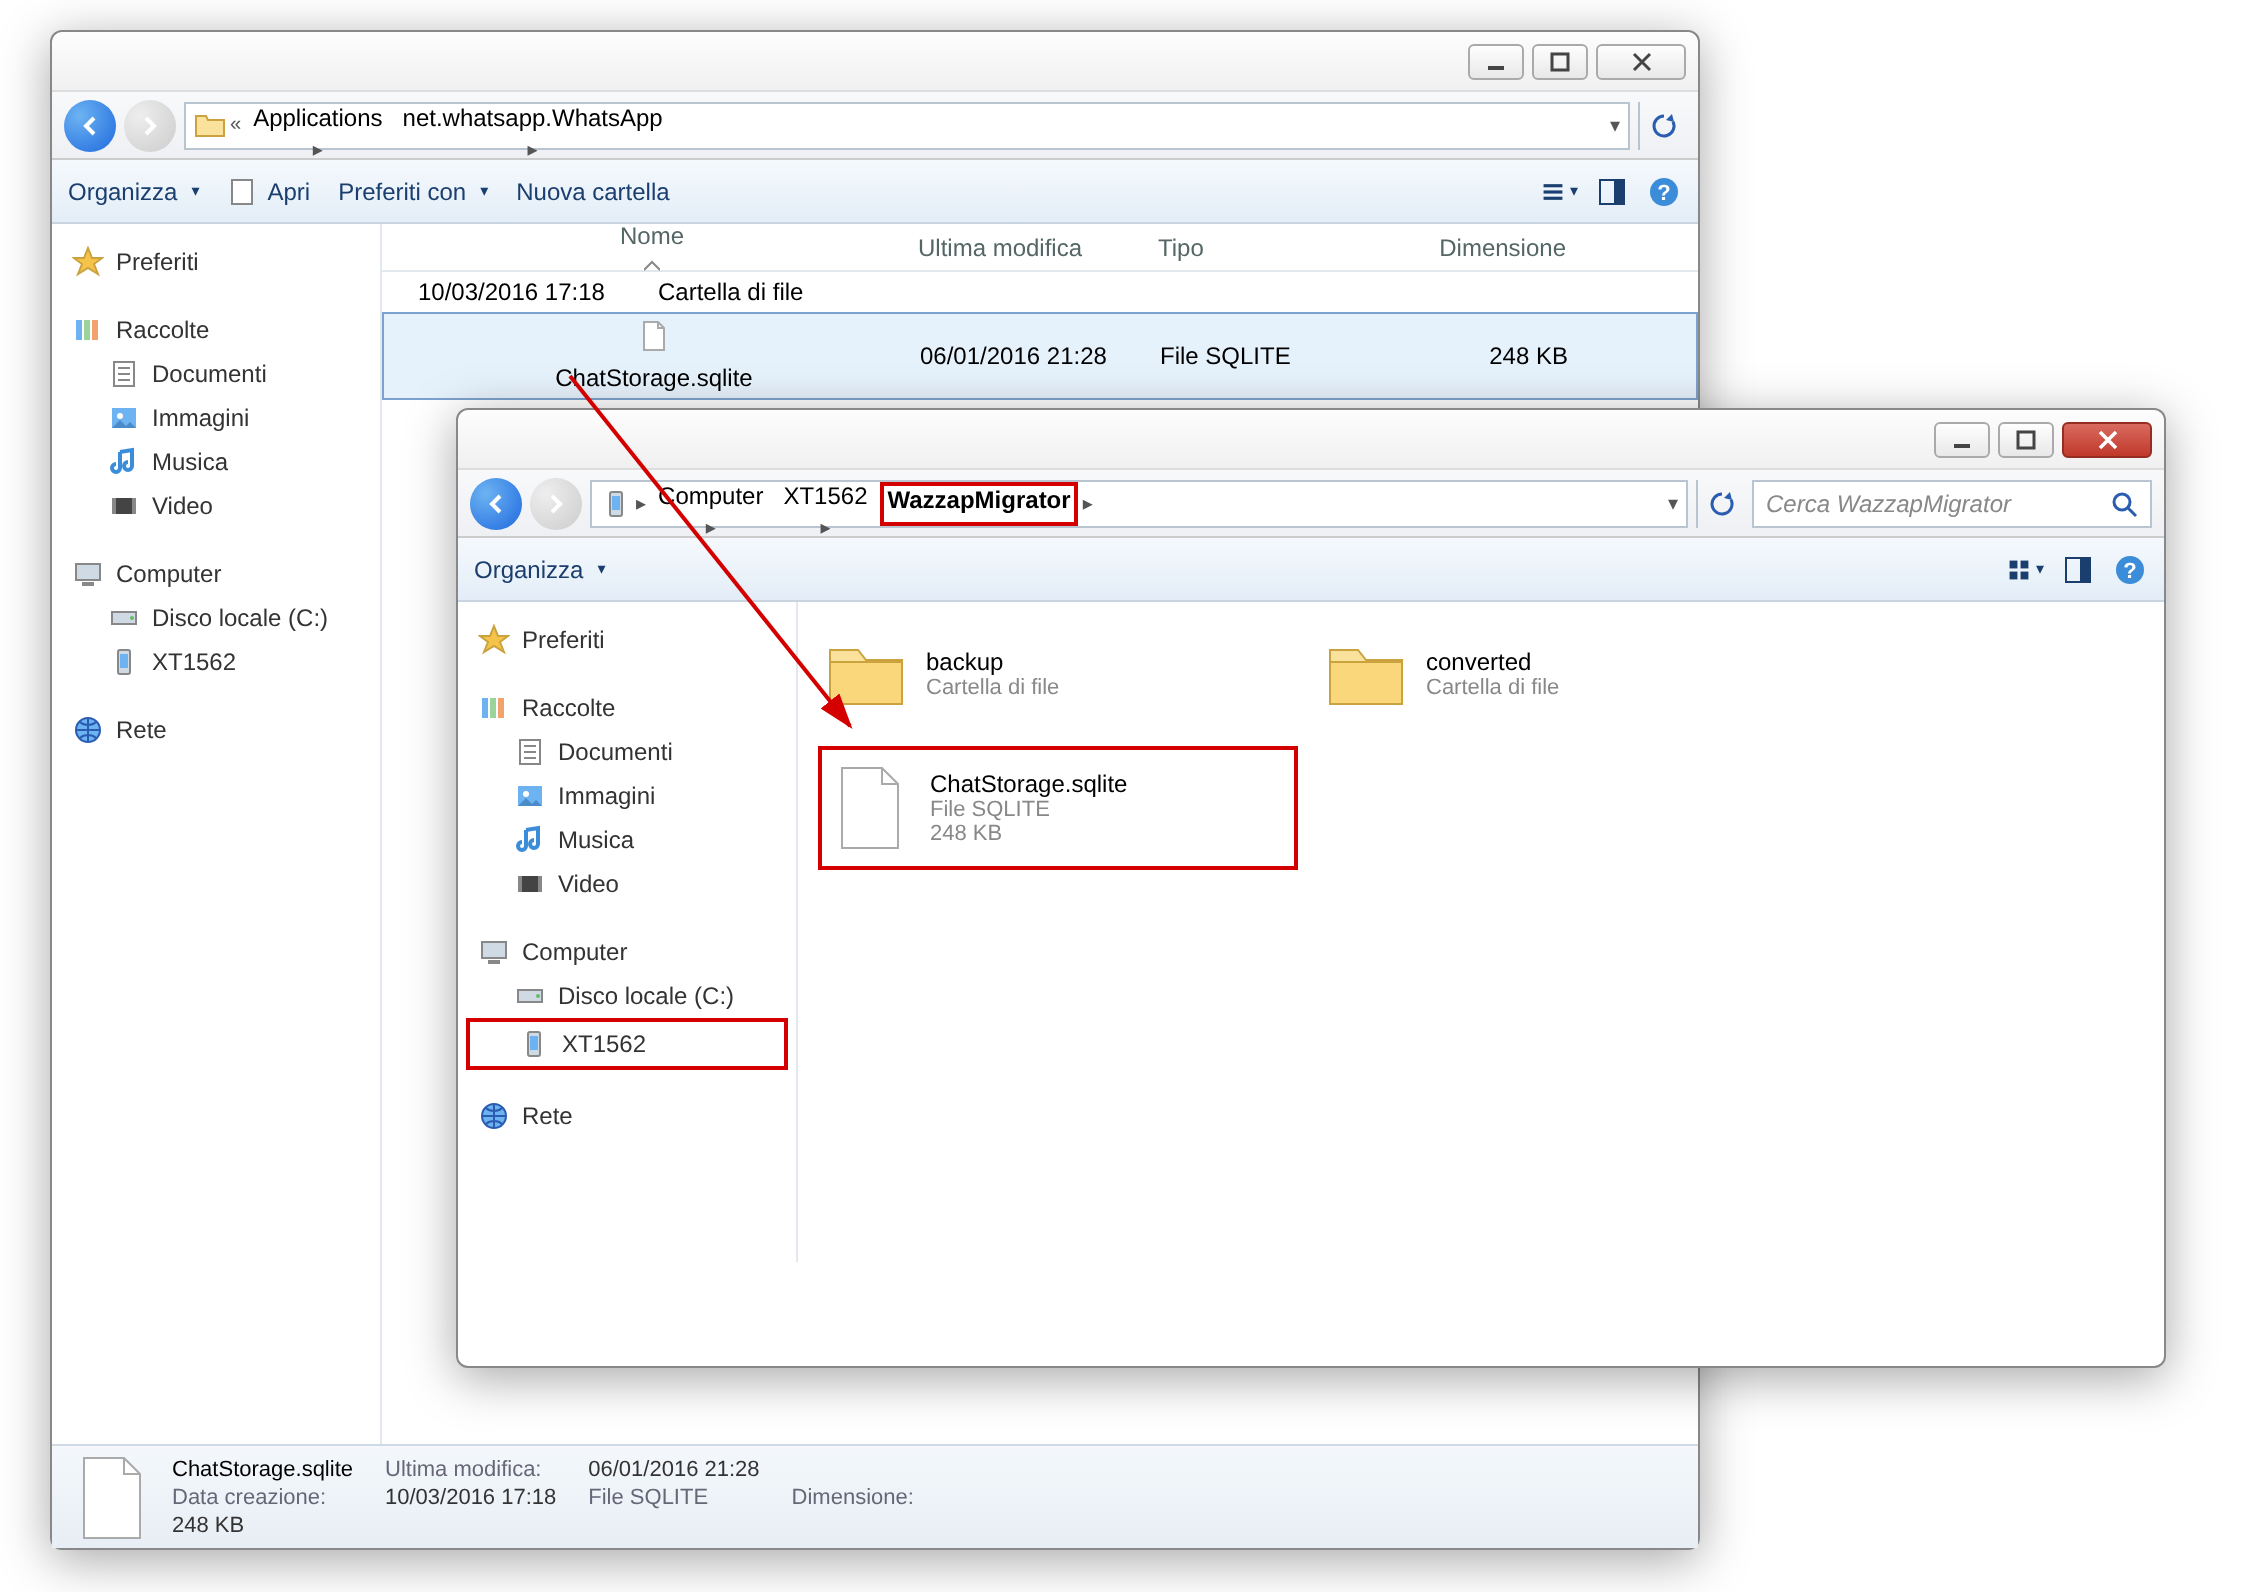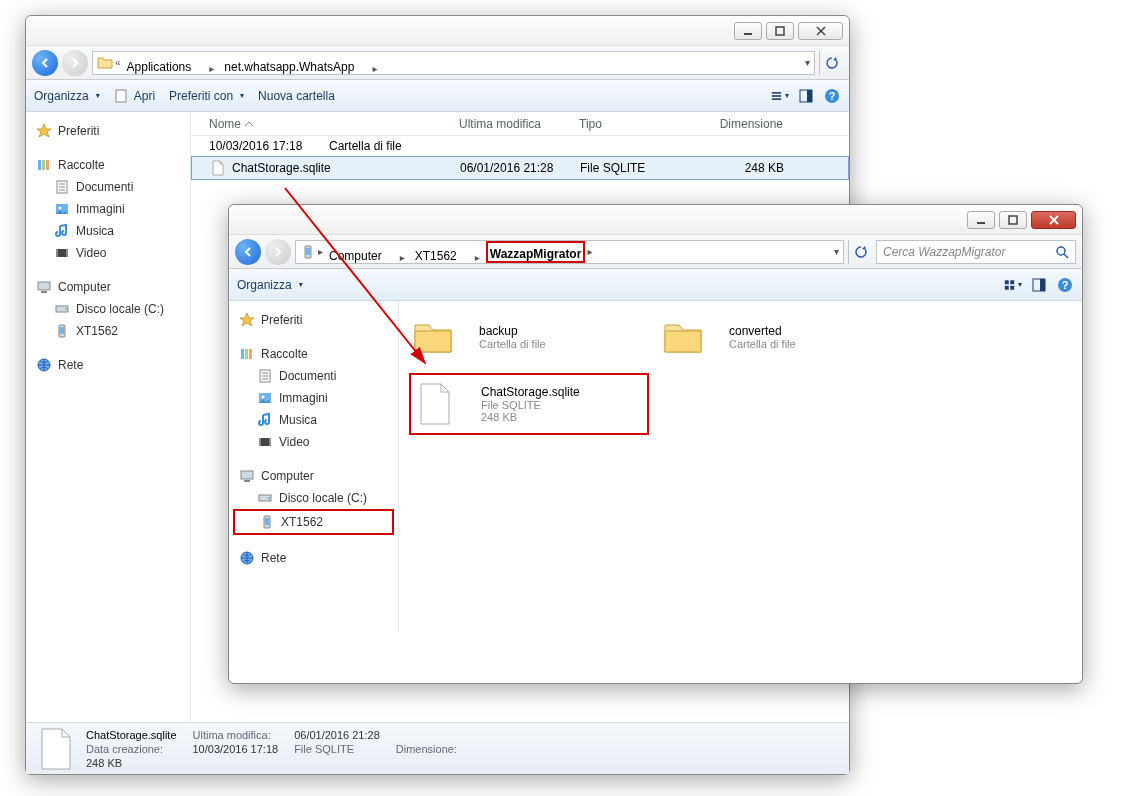--- a/index.html
+++ b/index.html
@@ -12,21 +12,21 @@
 .titlebar { height: 30px; background: linear-gradient(#fdfdfd,#f0f0f0); border-bottom: 1px solid #ddd; border-radius: 6px 6px 0 0; display: flex; justify-content: flex-end; align-items: center; padding-right: 6px; gap: 4px; }
 .tb-btn { width: 28px; height: 18px; border: 1px solid #aaa; border-radius: 3px; background: linear-gradient(#fefefe,#e8e8e8); display: flex; align-items: center; justify-content: center; font-size: 10px; color: #444; }
 .tb-btn.close { background: linear-gradient(#d96a5f,#c0392b); color: #fff; border-color: #962d22; width: 45px; }
 .tb-btn.close.gray { background: linear-gradient(#fefefe,#e8e8e8); color: #555; border-color: #aaa; }
 
 .addrbar { height: 34px; background: linear-gradient(#f8f9fb,#eef0f3); border-bottom: 1px solid #ccc; display: flex; align-items: center; padding: 0 6px; gap: 4px; }
 .nav-btn { width: 26px; height: 26px; border-radius: 50%; background: radial-gradient(circle at 30% 30%, #6db3f2, #1e69de); display: flex; align-items: center; justify-content: center; }
 .nav-btn.disabled { background: radial-gradient(circle at 30% 30%, #eee, #ccc); }
 .nav-btn svg { width: 12px; height: 12px; }
 .breadcrumbs { flex: 1; height: 24px; border: 1px solid #b8c4d0; background: #fff; display: flex; align-items: center; padding: 0 4px; gap: 2px; }
-.bc-seg { display: flex; align-items: flex-end; gap: 18px; padding: 0 4px; height: 22px; }
+.bc-seg { display: flex; align-items: center; gap: 3px; padding: 0 4px; height: 22px; flex-direction: column; }
 .bc-arrow { color: #555; font-size: 10px; }
 .bc-highlight { border: 2px solid #d40000; padding: 0 2px; font-weight: bold; }
 .refresh-btn { width: 24px; height: 24px; border-left: 1px solid #b8c4d0; display: flex; align-items: center; justify-content: center; color: #2a5db0; }
 .search { width: 220px; height: 24px; border: 1px solid #b8c4d0; background: #fff; display: flex; align-items: center; padding: 0 6px; color: #888; font-style: italic; justify-content: space-between; }
 
 .toolbar { height: 32px; background: linear-gradient(#f5f9fd,#e3edf7); border-bottom: 1px solid #c8d4e0; display: flex; align-items: center; padding: 0 8px; gap: 14px; color: #1a3e6e; }
 .tool-item { display: flex; align-items: center; gap: 4px; }
 .tool-drop::after { content: "▾"; font-size: 8px; margin-left: 3px; color: #1a3e6e; }
 .tool-right { margin-left: auto; display: flex; align-items: center; gap: 8px; }
 .view-btn { width: 18px; height: 18px; display: flex; align-items: center; justify-content: center; color: #1a3e6e; }
@@ -37,31 +37,31 @@
 .win2 .sidebar { width: 170px; }
 .side-group { margin-bottom: 12px; }
 .side-head { display: flex; align-items: center; gap: 6px; padding: 3px 6px; color: #333; }
 .side-item { display: flex; align-items: center; gap: 6px; padding: 3px 6px 3px 24px; color: #333; }
 .side-item.sel { border: 2px solid #d40000; }
 .icon-sm { width: 16px; height: 16px; display: inline-block; }
 
 .content { flex: 1; background: #fff; position: relative; }
 .col-header { height: 24px; border-bottom: 1px solid #e3e8ee; display: flex; align-items: center; padding-left: 10px; color: #566; }
 .col-header .col { padding: 0 8px; }
-.col-nome { width: 250px; display: flex; align-items: center; gap: 4px; }
+.col-nome { width: 250px; display: flex; align-items: center; gap: 4px; flex-direction: column; }
 .col-mod { width: 120px; }
 .col-tipo { width: 120px; }
 .col-dim { width: 100px; text-align: right; }
 .row { display: flex; align-items: center; padding: 3px 10px; }
 .row.sel { background: #e5f1fb; border: 1px solid #7da2ce; }
 .row .col { padding: 0 8px; }
 .row .col-nome { display: flex; align-items: center; gap: 6px; }
 
 .tiles { padding: 10px; display: flex; flex-wrap: wrap; gap: 10px; align-content: flex-start; }
-.tile { width: 240px; height: 52px; display: flex; align-items: center; gap: 24px; padding: 2px; }
+.tile { width: 240px; height: 52px; display: flex; align-items: center; gap: 8px; padding: 2px; }
 .tile.highlight { border: 2px solid #d40000; }
 .tile-icon { width: 44px; height: 44px; display: flex; align-items: center; justify-content: center; }
 .tile-text .ln1 { color: #000; }
 .tile-text .ln2, .tile-text .ln3 { color: #888; font-size: 11px; }
 
 .statusbar { height: 52px; border-top: 1px solid #d0dae4; background: linear-gradient(#f4f8fc,#e8eef5); display: flex; align-items: center; padding: 0 12px; gap: 12px; color: #333; }
 .status-icon { width: 36px; height: 44px; }
 .status-text { display: grid; grid-template-columns: auto auto auto auto; gap: 2px 16px; font-size: 11px; }
 .status-text .lbl { color: #667; }
 .status-simple { color: #1a3e6e; }

